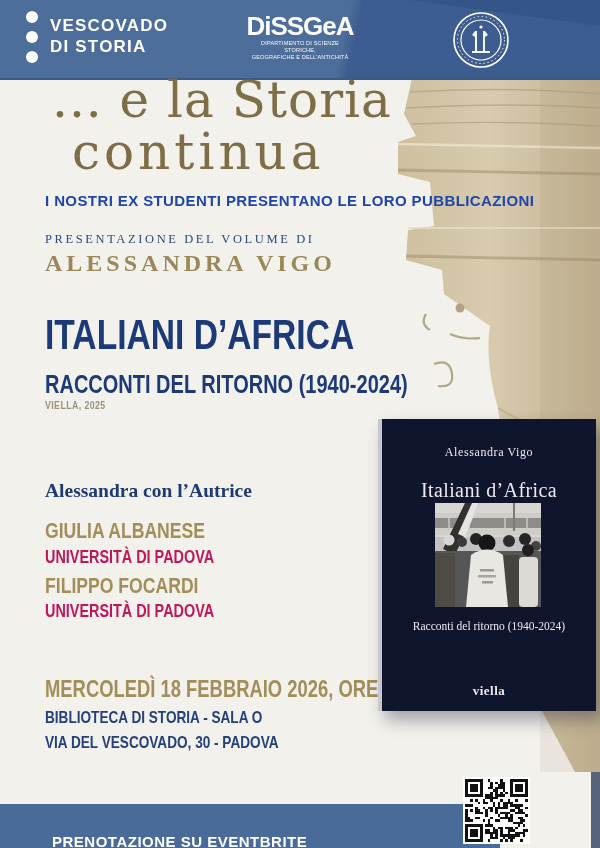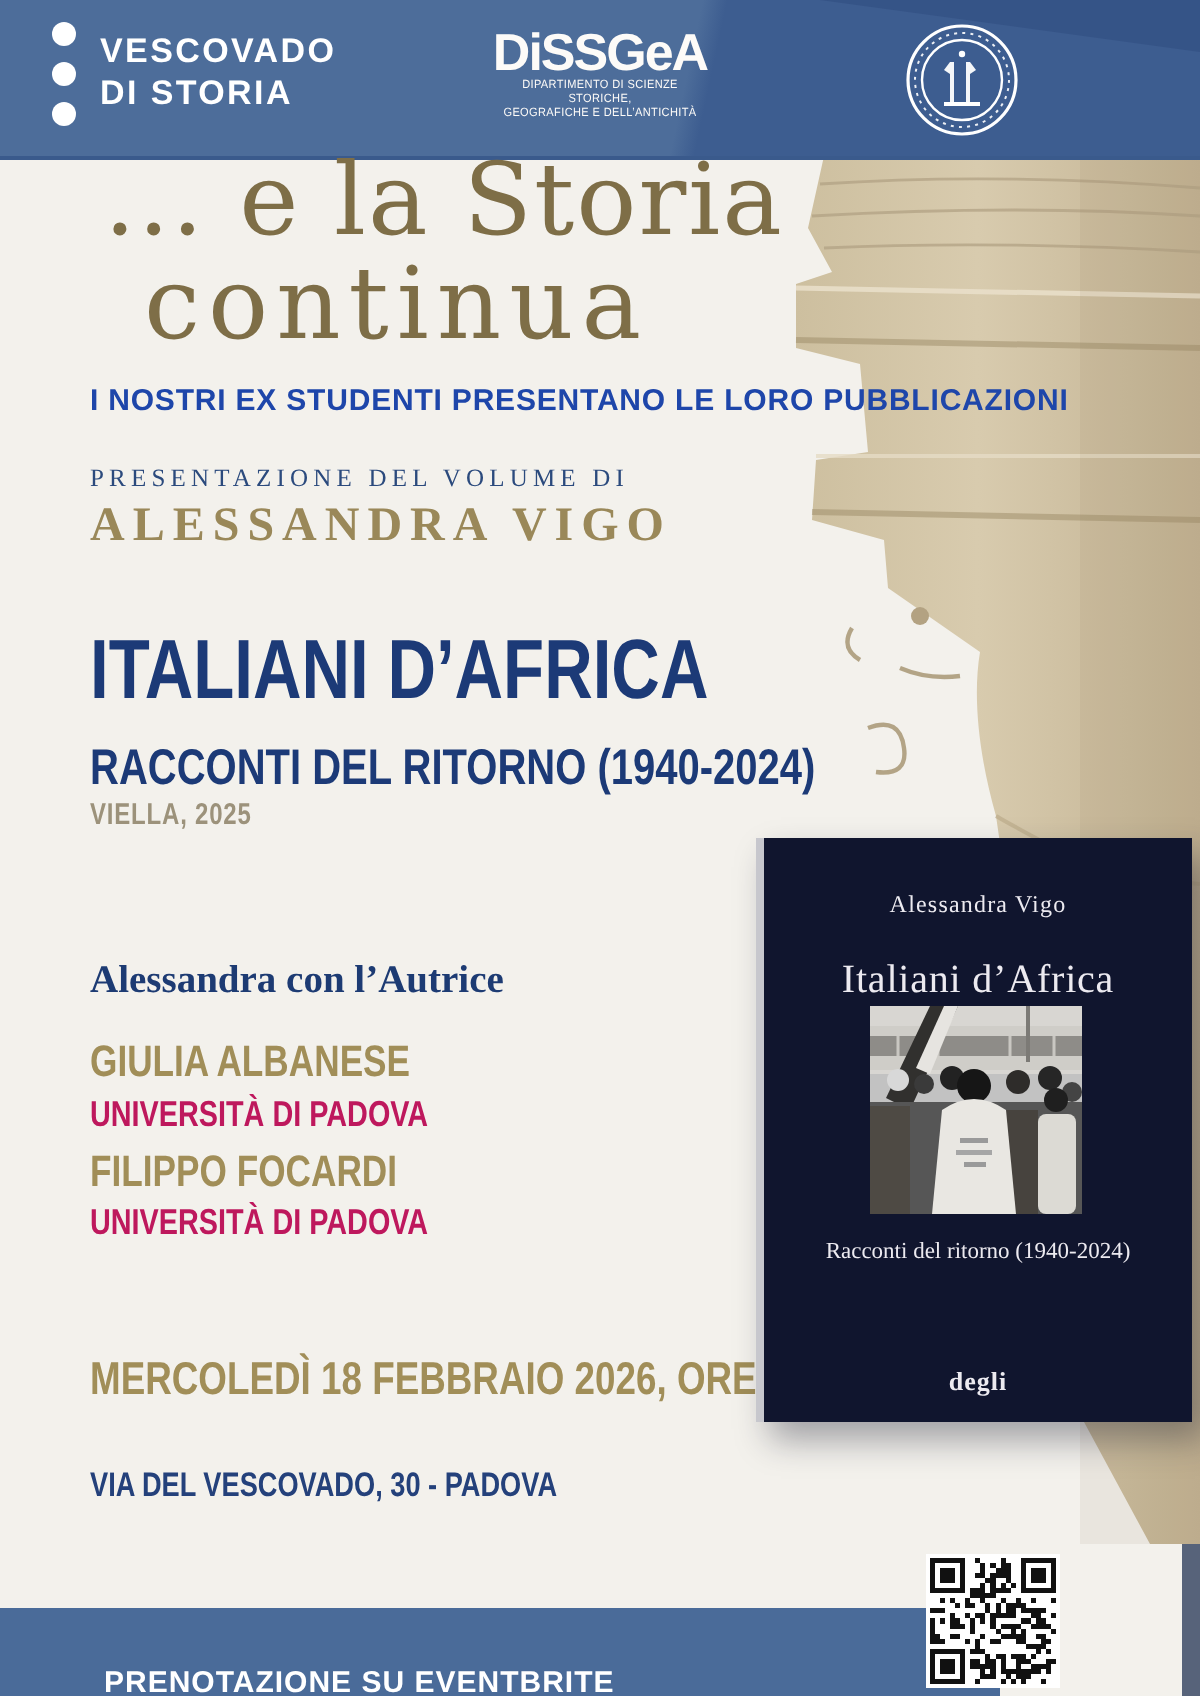--- a/index.html
+++ b/index.html
@@ -37,21 +37,21 @@
 
   
   .title{font-family:"DejaVu Serif",serif;color:#7e6e47;font-size:50px;line-height:52px;letter-spacing:1px;}
   .t1{left:52px;top:74px;}
   .t2{left:72px;top:126px;letter-spacing:4px;}
   .subtitle{left:45px;top:192px;color:#1e46aa;font-weight:bold;font-size:15px;letter-spacing:.4px;}
   .presline{left:45px;top:232px;font-family:"Liberation Serif",serif;color:#2b4a7d;font-size:12.5px;letter-spacing:2.6px;}
   .author{left:45px;top:250px;font-family:"Liberation Serif",serif;font-weight:bold;color:#9a8859;font-size:24px;letter-spacing:4px;}
   .booktitle{left:45px;top:311px;color:#1c3a77;font-weight:bold;font-size:42px;}
   .booksub{left:45px;top:370px;color:#1c3a77;font-weight:bold;font-size:25px;}
-  .pubyear{left:45px;top:399px;color:#9c927b;font-weight:bold;font-size:15px;letter-spacing:.5px;}
+  .pubyear{left:45px;top:399px;color:#9c927b;font-weight:bold;font-size:11px;letter-spacing:.5px;}
   .dialog{left:45px;top:480px;font-family:"Liberation Serif",serif;font-weight:bold;color:#1d3b73;font-size:19.5px;}
   .name{color:#a18e58;font-weight:bold;font-size:22px;}
   .affil{color:#be185d;font-weight:bold;font-size:18px;}
   .n1{left:45px;top:518px;} .a1{left:45px;top:547px;}
   .n2{left:45px;top:573px;} .a2{left:45px;top:601px;}
   .evdate{left:45px;top:676px;color:#a18e58;font-weight:bold;font-size:23px;}
   .evvenue{left:45px;top:708px;color:#24417b;font-weight:bold;font-size:17px;}
   .evaddr{left:45px;top:733px;color:#24417b;font-weight:bold;font-size:17px;}
 
   
@@ -123,20 +123,21 @@
   <div class="abs booksub"><span class="cond">RACCONTI DEL RITORNO (1940-2024)</span></div>
   <div class="abs pubyear"><span class="cond">VIELLA, 2025</span></div>
 
   <div class="abs dialog">Alessandra con l’Autrice</div>
   <div class="abs n1 name"><span class="cond">GIULIA ALBANESE</span></div>
   <div class="abs a1 affil"><span class="cond">UNIVERSITÀ DI PADOVA</span></div>
   <div class="abs n2 name"><span class="cond">FILIPPO FOCARDI</span></div>
   <div class="abs a2 affil"><span class="cond">UNIVERSITÀ DI PADOVA</span></div>
 
   <div class="abs evdate"><span class="cond">MERCOLEDÌ 18 FEBBRAIO 2026, ORE 17.00</span></div>
+  <div class="abs evvenue"><span class="cond">BIBLIOTECA DI STORIA - SALA O</span></div>
   <div class="abs evaddr"><span class="cond">VIA DEL VESCOVADO, 30 - PADOVA</span></div>
 
   <div class="abs book">
     <div class="abs bk-author">Alessandra Vigo</div>
     <div class="abs bk-title">Italiani d’Africa</div>
     <svg class="abs bk-photo" width="106" height="104" viewBox="0 0 106 104">
       <rect width="106" height="104" fill="#c2c2c2"></rect>
       <rect width="106" height="34" fill="#d8d6d2"></rect>
       <rect y="10" width="106" height="22" fill="#cfcdc8"></rect>
       <rect y="15" width="106" height="10" fill="#8e8c88"></rect>
@@ -155,21 +156,21 @@
       <circle cx="101" cy="43" r="5" fill="#444444"></circle>
       <rect x="84" y="54" width="19" height="50" rx="4" fill="#dcdad4"></rect>
       <circle cx="93" cy="47" r="6" fill="#1f1f1f"></circle>
       <circle cx="52" cy="40" r="8.5" fill="#161616"></circle>
       <path d="M36,52 q16,-11 32,0 l5,52 h-42 z" fill="#e9e7e2"></path>
       <rect x="45" y="66" width="14" height="2.5" fill="#9a9a9a"></rect>
       <rect x="43" y="72" width="18" height="2.5" fill="#a6a6a6"></rect>
       <rect x="47" y="78" width="11" height="2.5" fill="#9a9a9a"></rect>
     </svg>
     <div class="abs bk-sub">Racconti del ritorno (1940-2024)</div>
-    <div class="abs bk-pub">degli</div>
+    <div class="abs bk-pub">viella</div>
   </div>
 
   <footer class="abs footer">
     <div class="abs cta">PRENOTAZIONE SU EVENTBRITE</div>
   </footer>
   <svg class="abs qr" id="qr-svg" viewBox="0 0 25 25" shape-rendering="crispEdges">
       <rect width="25" height="25" fill="#ffffff"></rect>
       <rect x="9" y="0" width="1" height="1" fill="#111"></rect>
       <rect x="14" y="0" width="1" height="1" fill="#111"></rect>
       <rect x="10" y="1" width="1" height="1" fill="#111"></rect>

